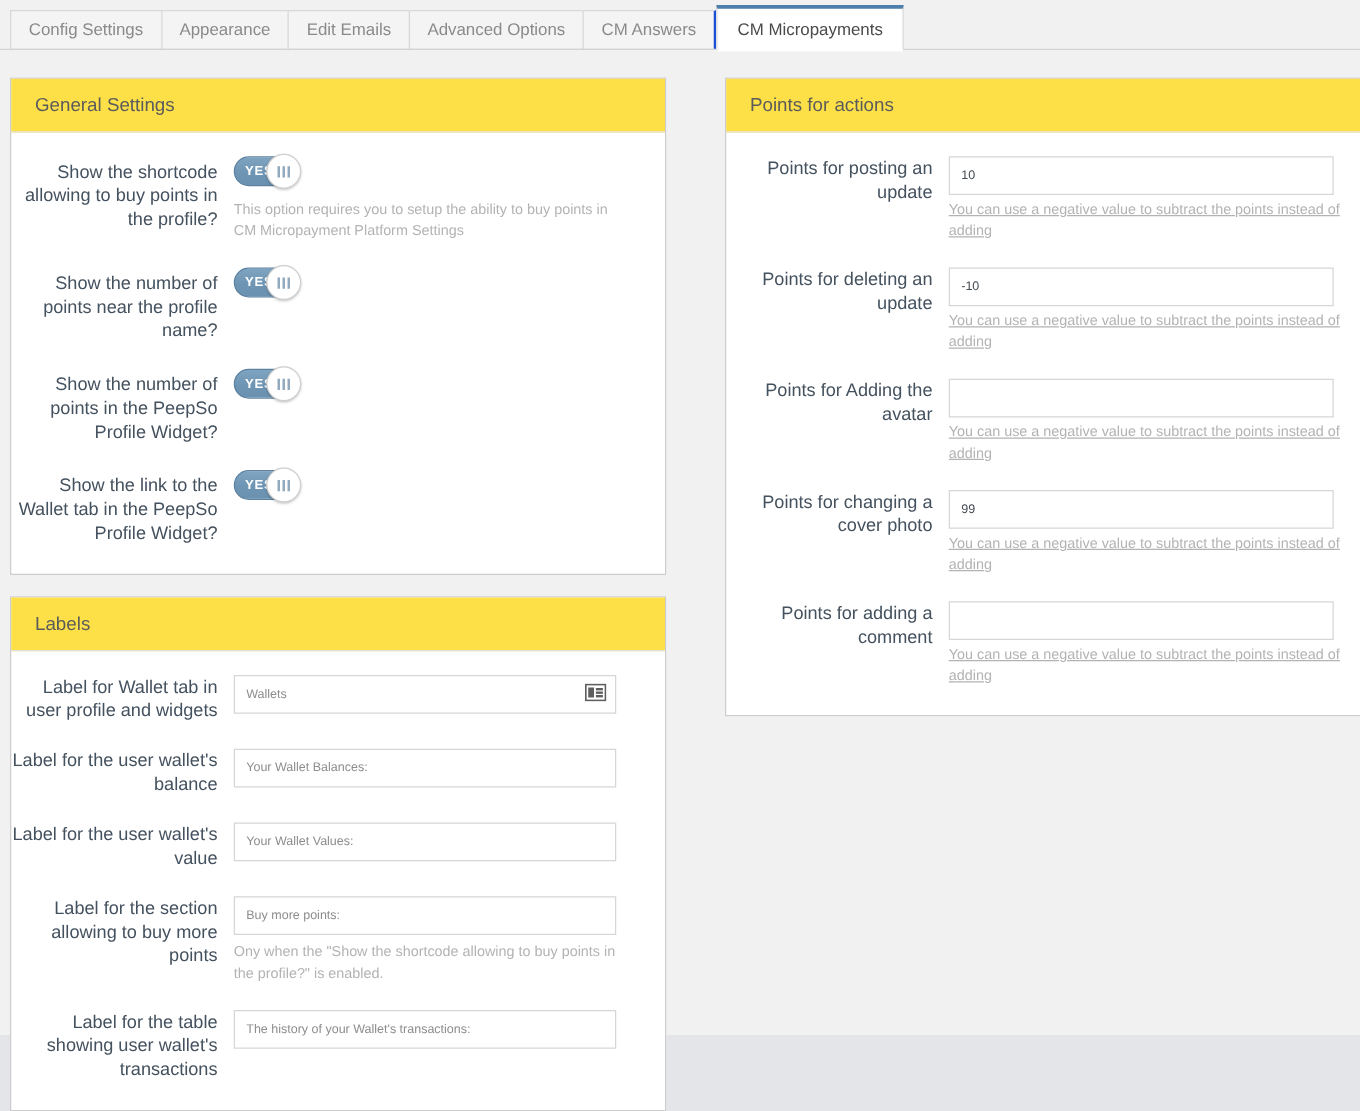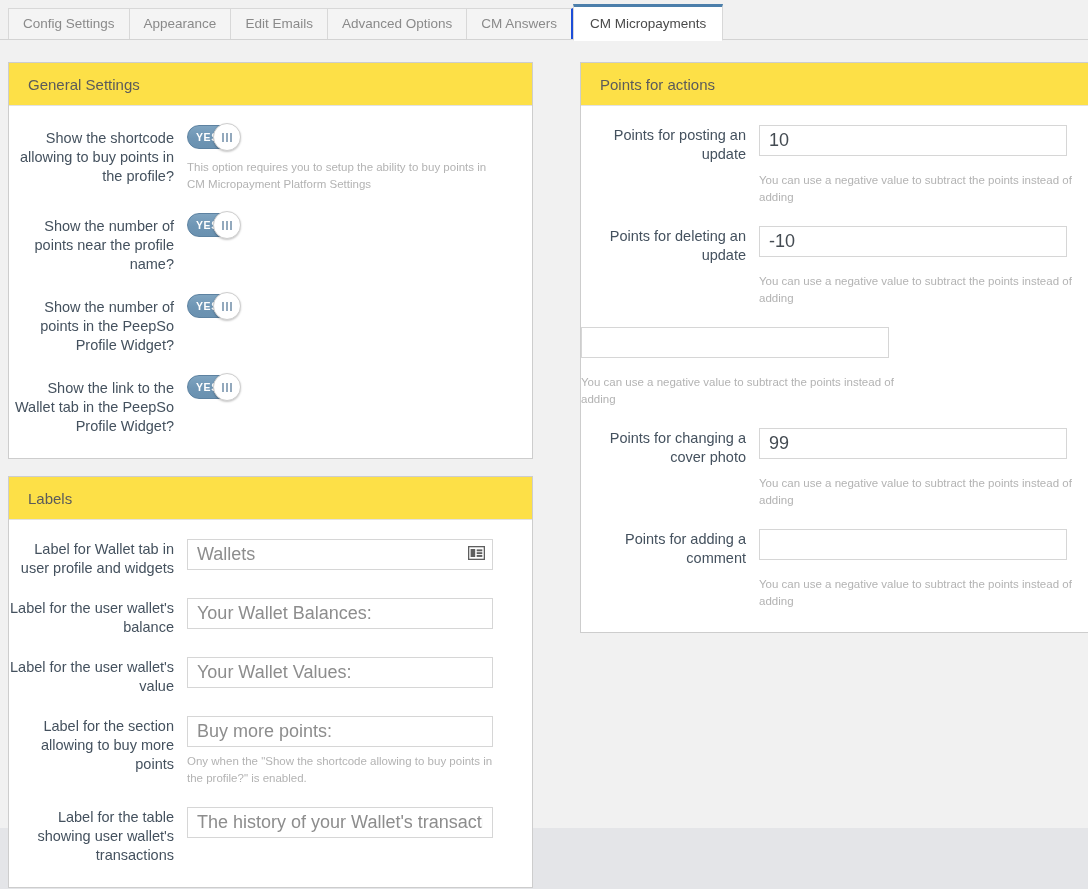--- a/index.html
+++ b/index.html
@@ -183,36 +183,36 @@
 
   
   .help {
     font-size: 11.5px;
     line-height: 17px;
     color: #b3b3b3;
     margin-top: 6px;
     max-width: 305px;
   }
   .help.wide { max-width: 310px; }
-  .help.right-col { max-width: 330px; margin-top: 16px; }
+  .help.right-col { max-width: 330px; margin-top: 4px; text-decoration: underline; }
 
   
   .input-wrap {
     position: relative;
     width: 306px;
   }
   .input-wrap.right { width: 308px; }
   .text-input {
     width: 100%;
     height: 31px;
     border: 1px solid #d6d6d6;
     background: #ffffff;
     padding: 0 9px;
     font-family: "Liberation Sans", "DejaVu Sans", sans-serif;
-    font-size: 18px;
+    font-size: 10px;
     color: #444b52;
     outline: none;
   }
   .text-input::placeholder { color: #8d8d8d; opacity: 1; }
   .text-input.has-icon { padding-right: 30px; }
 
   .field-icon {
     position: absolute;
     right: 8px;
     top: 7px;
@@ -354,20 +354,21 @@
             </div>
           </div>
           <div class="row">
             <div class="row-label">Points for deleting an update</div>
             <div class="row-field">
               <div class="input-wrap right"><input type="text" class="text-input" value="-10" style=""></div>
               <div class="help right-col">You can use a negative value to subtract the points instead of adding</div>
             </div>
           </div>
           <div class="row">
+            <div class="row-label">Points for Adding the avatar</div>
             <div class="row-field">
               <div class="input-wrap right"><input type="text" class="text-input" style=""></div>
               <div class="help right-col">You can use a negative value to subtract the points instead of adding</div>
             </div>
           </div>
           <div class="row">
             <div class="row-label">Points for changing a cover photo</div>
             <div class="row-field">
               <div class="input-wrap right"><input type="text" class="text-input" value="99" style=""></div>
               <div class="help right-col">You can use a negative value to subtract the points instead of adding</div>

